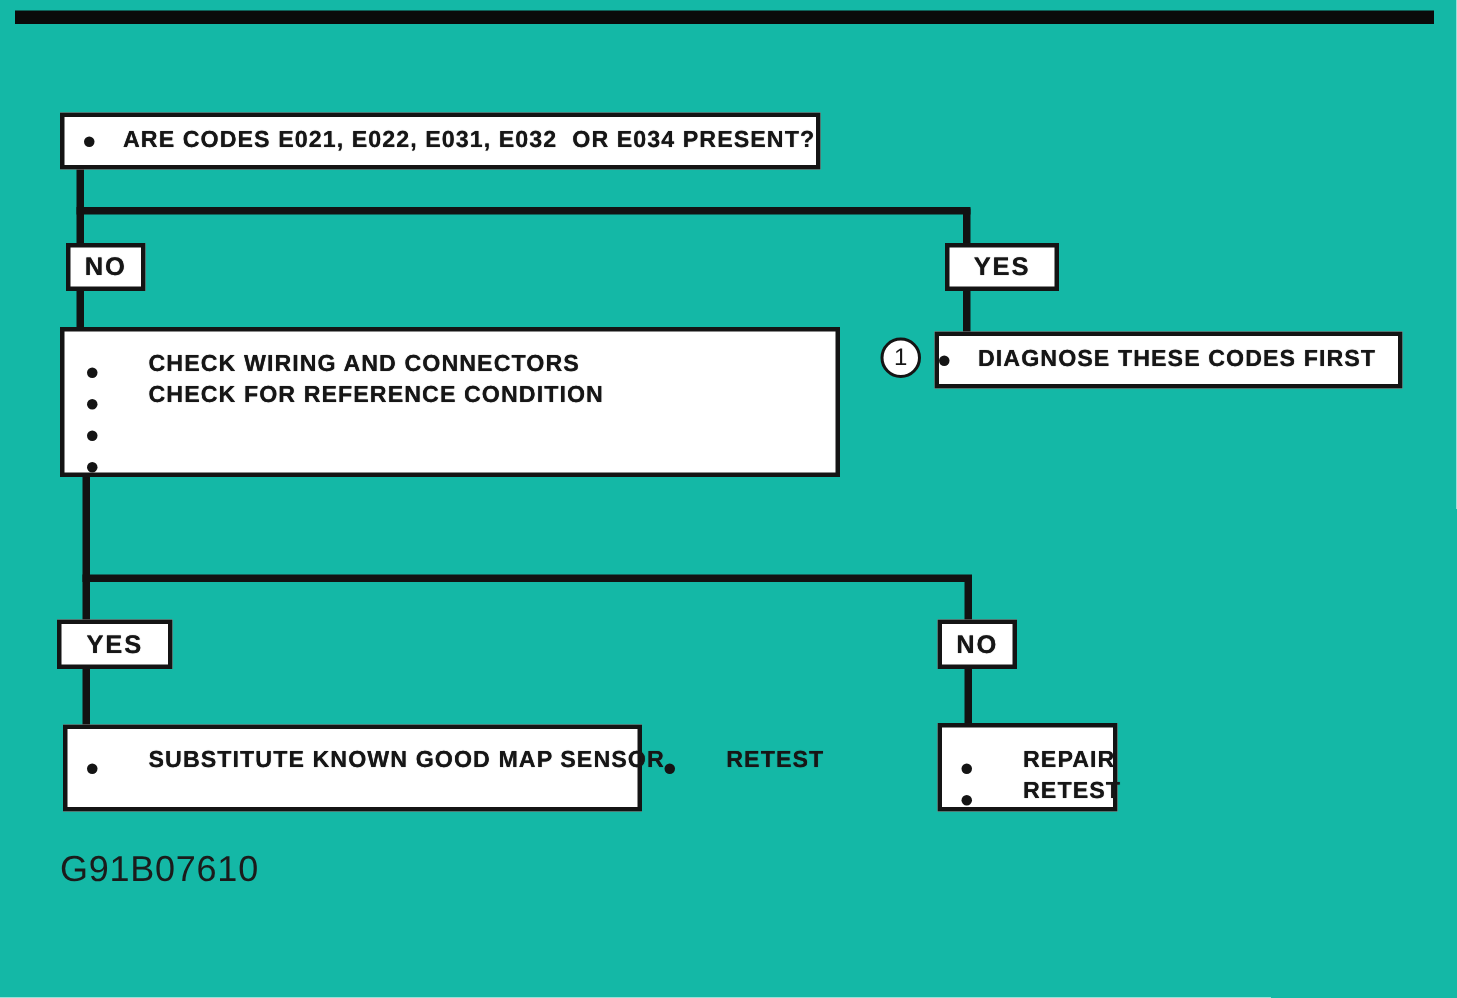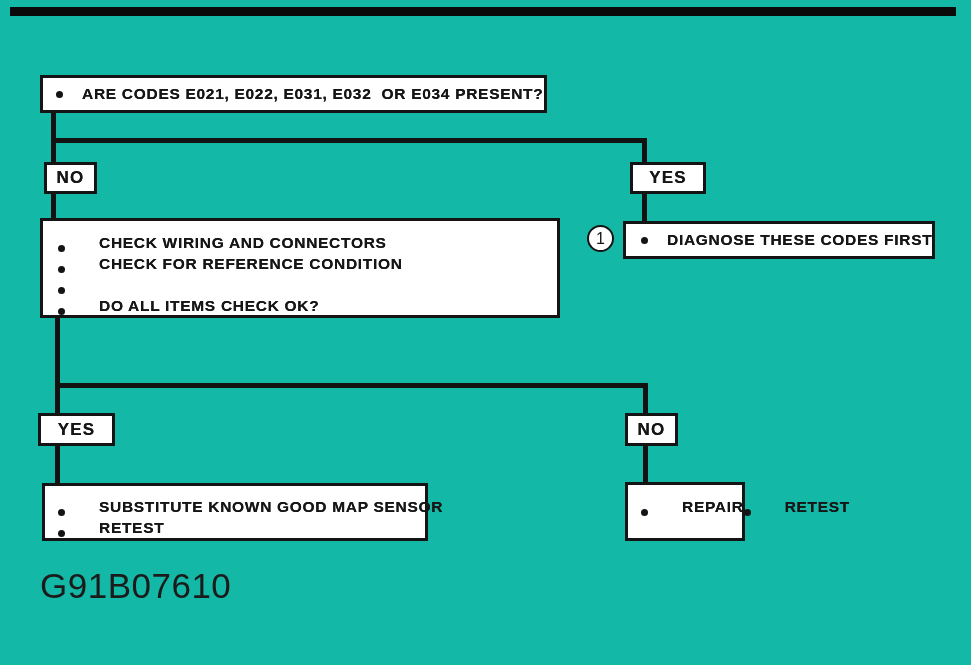--- a/index.html
+++ b/index.html
@@ -40,28 +40,28 @@
     background: #ffffff;
     display: flex;
     align-items: center;
   }
   .boxA { left: 40px;  top: 75px;  width: 507px; height: 38px; padding-left: 13px; }
   .no1  { left: 44px;  top: 162px; width: 53px;  height: 32px; justify-content: center; }
   .yes1 { left: 630px; top: 162px; width: 76px;  height: 32px; justify-content: center; }
   .boxB { left: 40px;  top: 218px; width: 520px; height: 100px;
           flex-direction: column; align-items: stretch; justify-content: flex-start;
           padding: 10px 6px 0 15px; }
-  .boxC { left: 623px; top: 221px; width: 312px; height: 38px; padding-left: 15px; }
+  .boxC { left: 623px; top: 221px; width: 312px; height: 38px; }
   .yes2 { left: 38px;  top: 413px; width: 77px;  height: 33px; justify-content: center; }
   .no2  { left: 625px; top: 413px; width: 53px;  height: 33px; justify-content: center; }
   .boxD { left: 42px;  top: 483px; width: 386px; height: 58px;
-          flex-direction: column; align-items: stretch; justify-content: flex-start;
+          flex-direction: row; align-items: stretch; justify-content: flex-start;
           padding: 9px 4px 0 13px; }
   .boxE { left: 625px; top: 482px; width: 120px; height: 59px;
-          flex-direction: row; align-items: stretch; justify-content: flex-start;
+          flex-direction: column; align-items: stretch; justify-content: flex-start;
           padding: 10px 2px 0 13px; }
   .row { display: flex; align-items: flex-end; height: 23px; gap: 15px; }
   .boxD .row { height: 21px; }
   .boxE .row { height: 21px; }
   .bullet {
     flex: 0 0 auto;
     width: 7px; height: 7px;
     border-radius: 50%;
     background: #141414;
     margin-right: 19px;
@@ -85,21 +85,21 @@
     background: #fff;
     display: flex; align-items: center; justify-content: center;
     font-weight: 400;
     font-size: 16px;
     color: #161616;
   }
   .caption {
     position: absolute;
     left: 40px; top: 566px;
     font-weight: 400;
-    font-size: 35px;
+    font-size: 24px;
     letter-spacing: 0.5px;
     color: #1b1b1b;
   }
 </style>
 </head>
 <body>
 
 <div class="page">
 
   <div class="topbar"></div>
@@ -134,21 +134,20 @@
     </div>
     <div class="row">
       <span class="bullet"></span>
       <span class="txt">CHECK FOR REFERENCE CONDITION</span>
     </div>
     <div class="row">
       <span class="bullet"></span>
     </div>
     <div class="row">
       <span class="bullet"></span>
-      <span class="txt">DO ALL ITEMS CHECK OK?</span>
     </div>
   </div>
 
   <div class="circ">
     <span>1</span>
   </div>
   <div class="node boxC">
     <span class="bullet"></span>
     <span class="txt">DIAGNOSE THESE CODES FIRST</span>
   </div>

